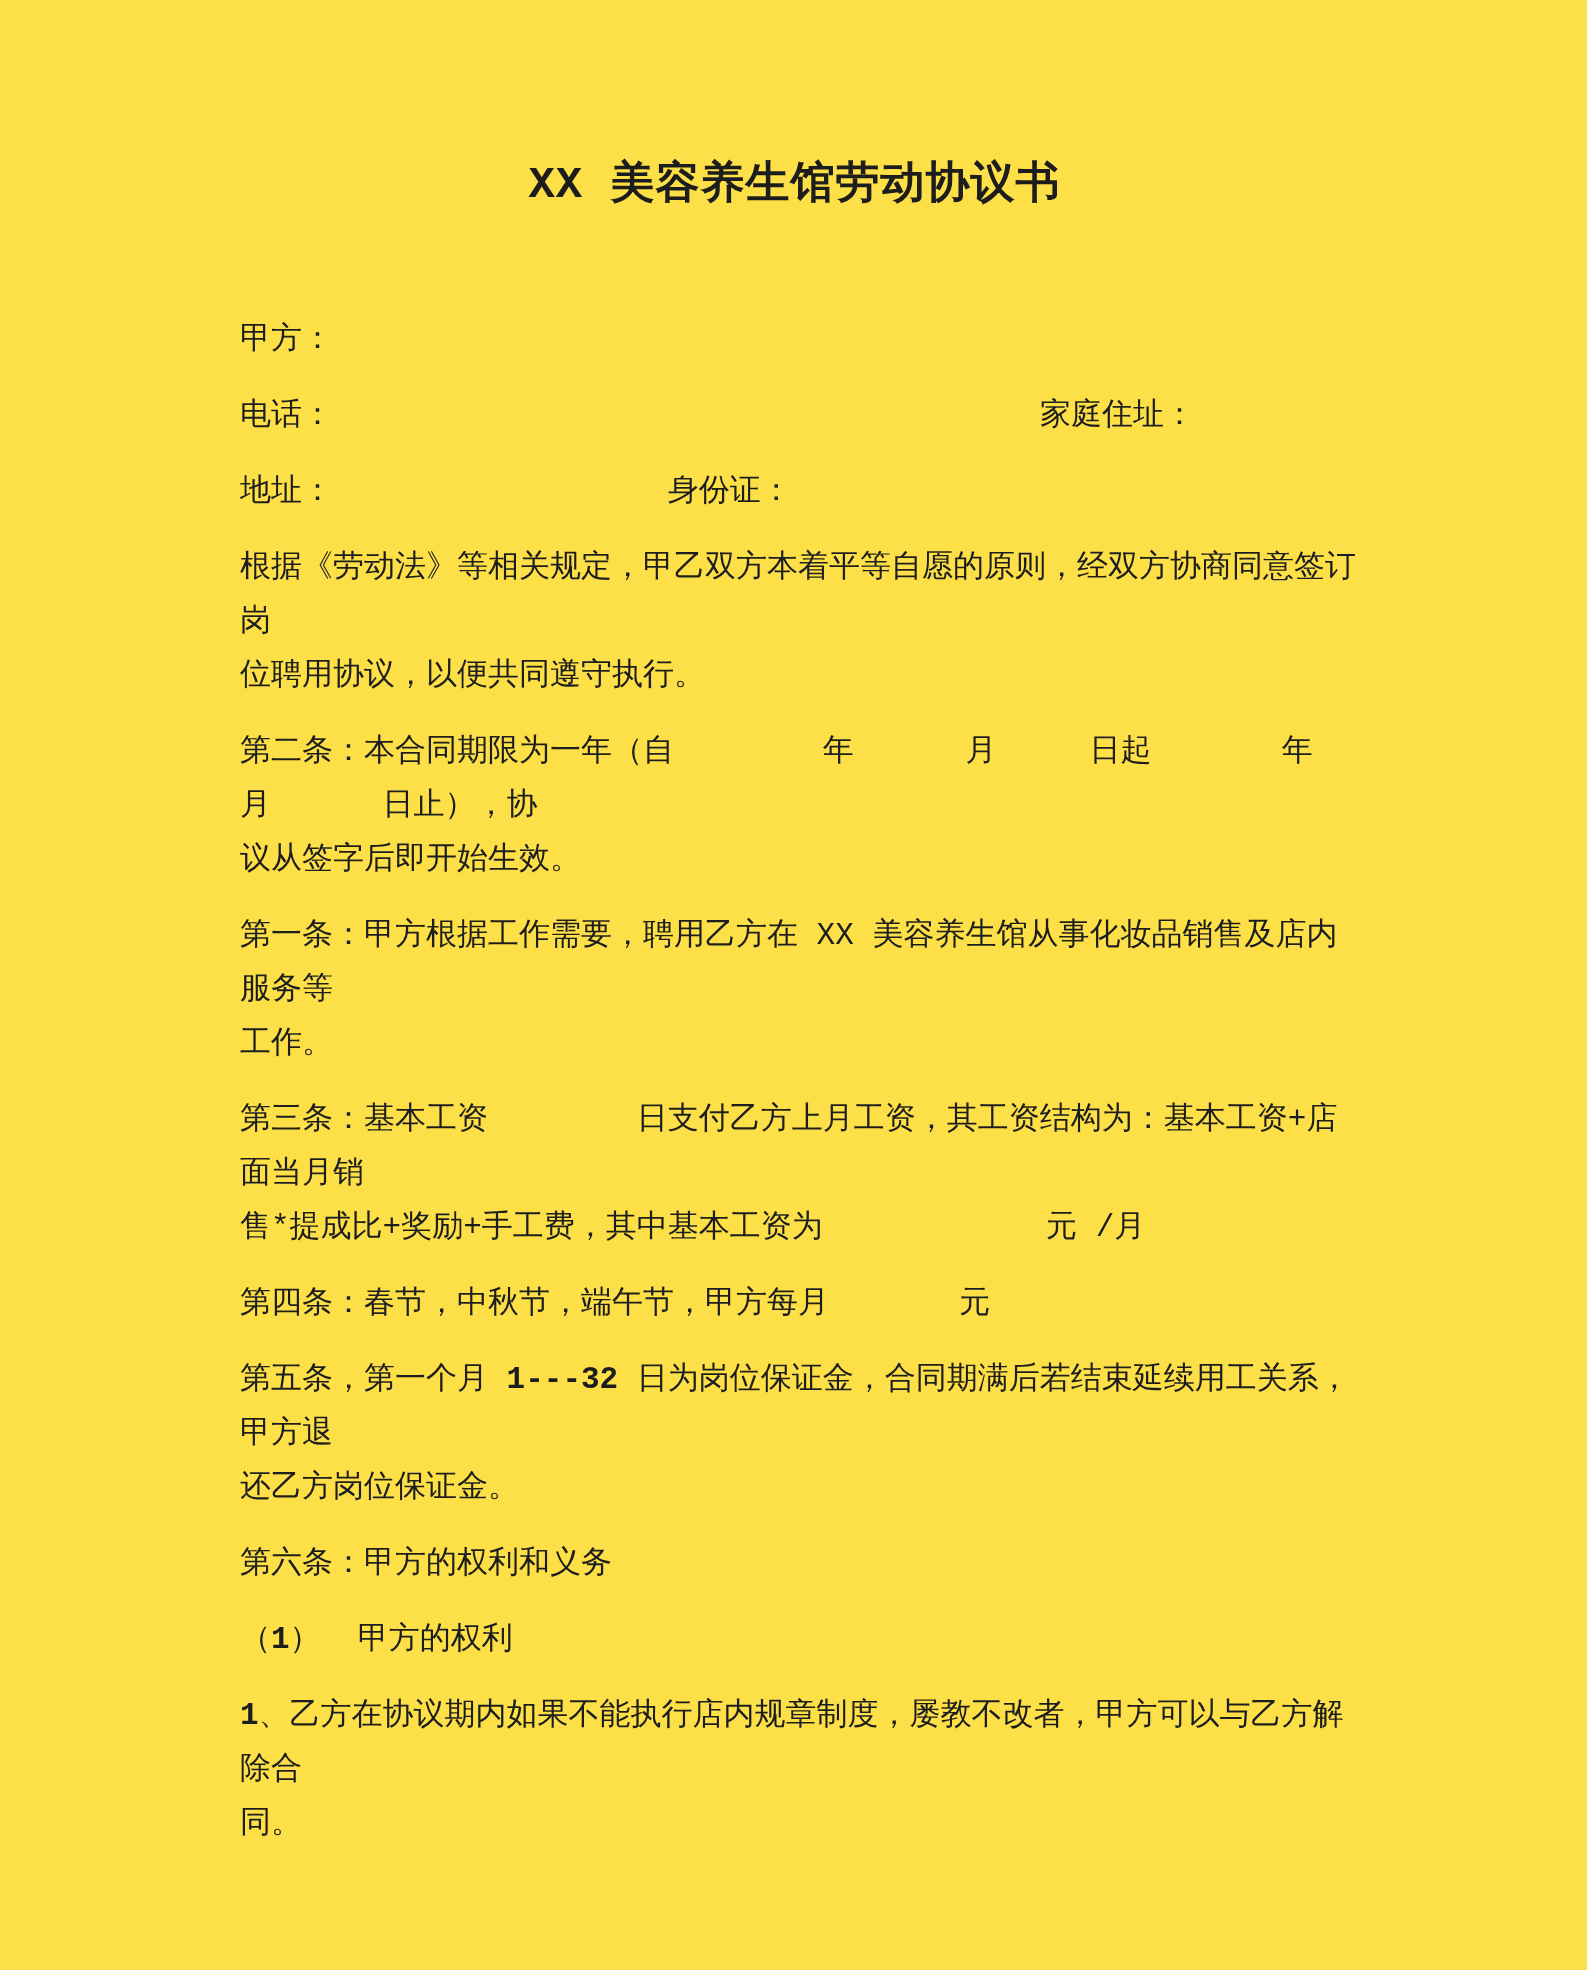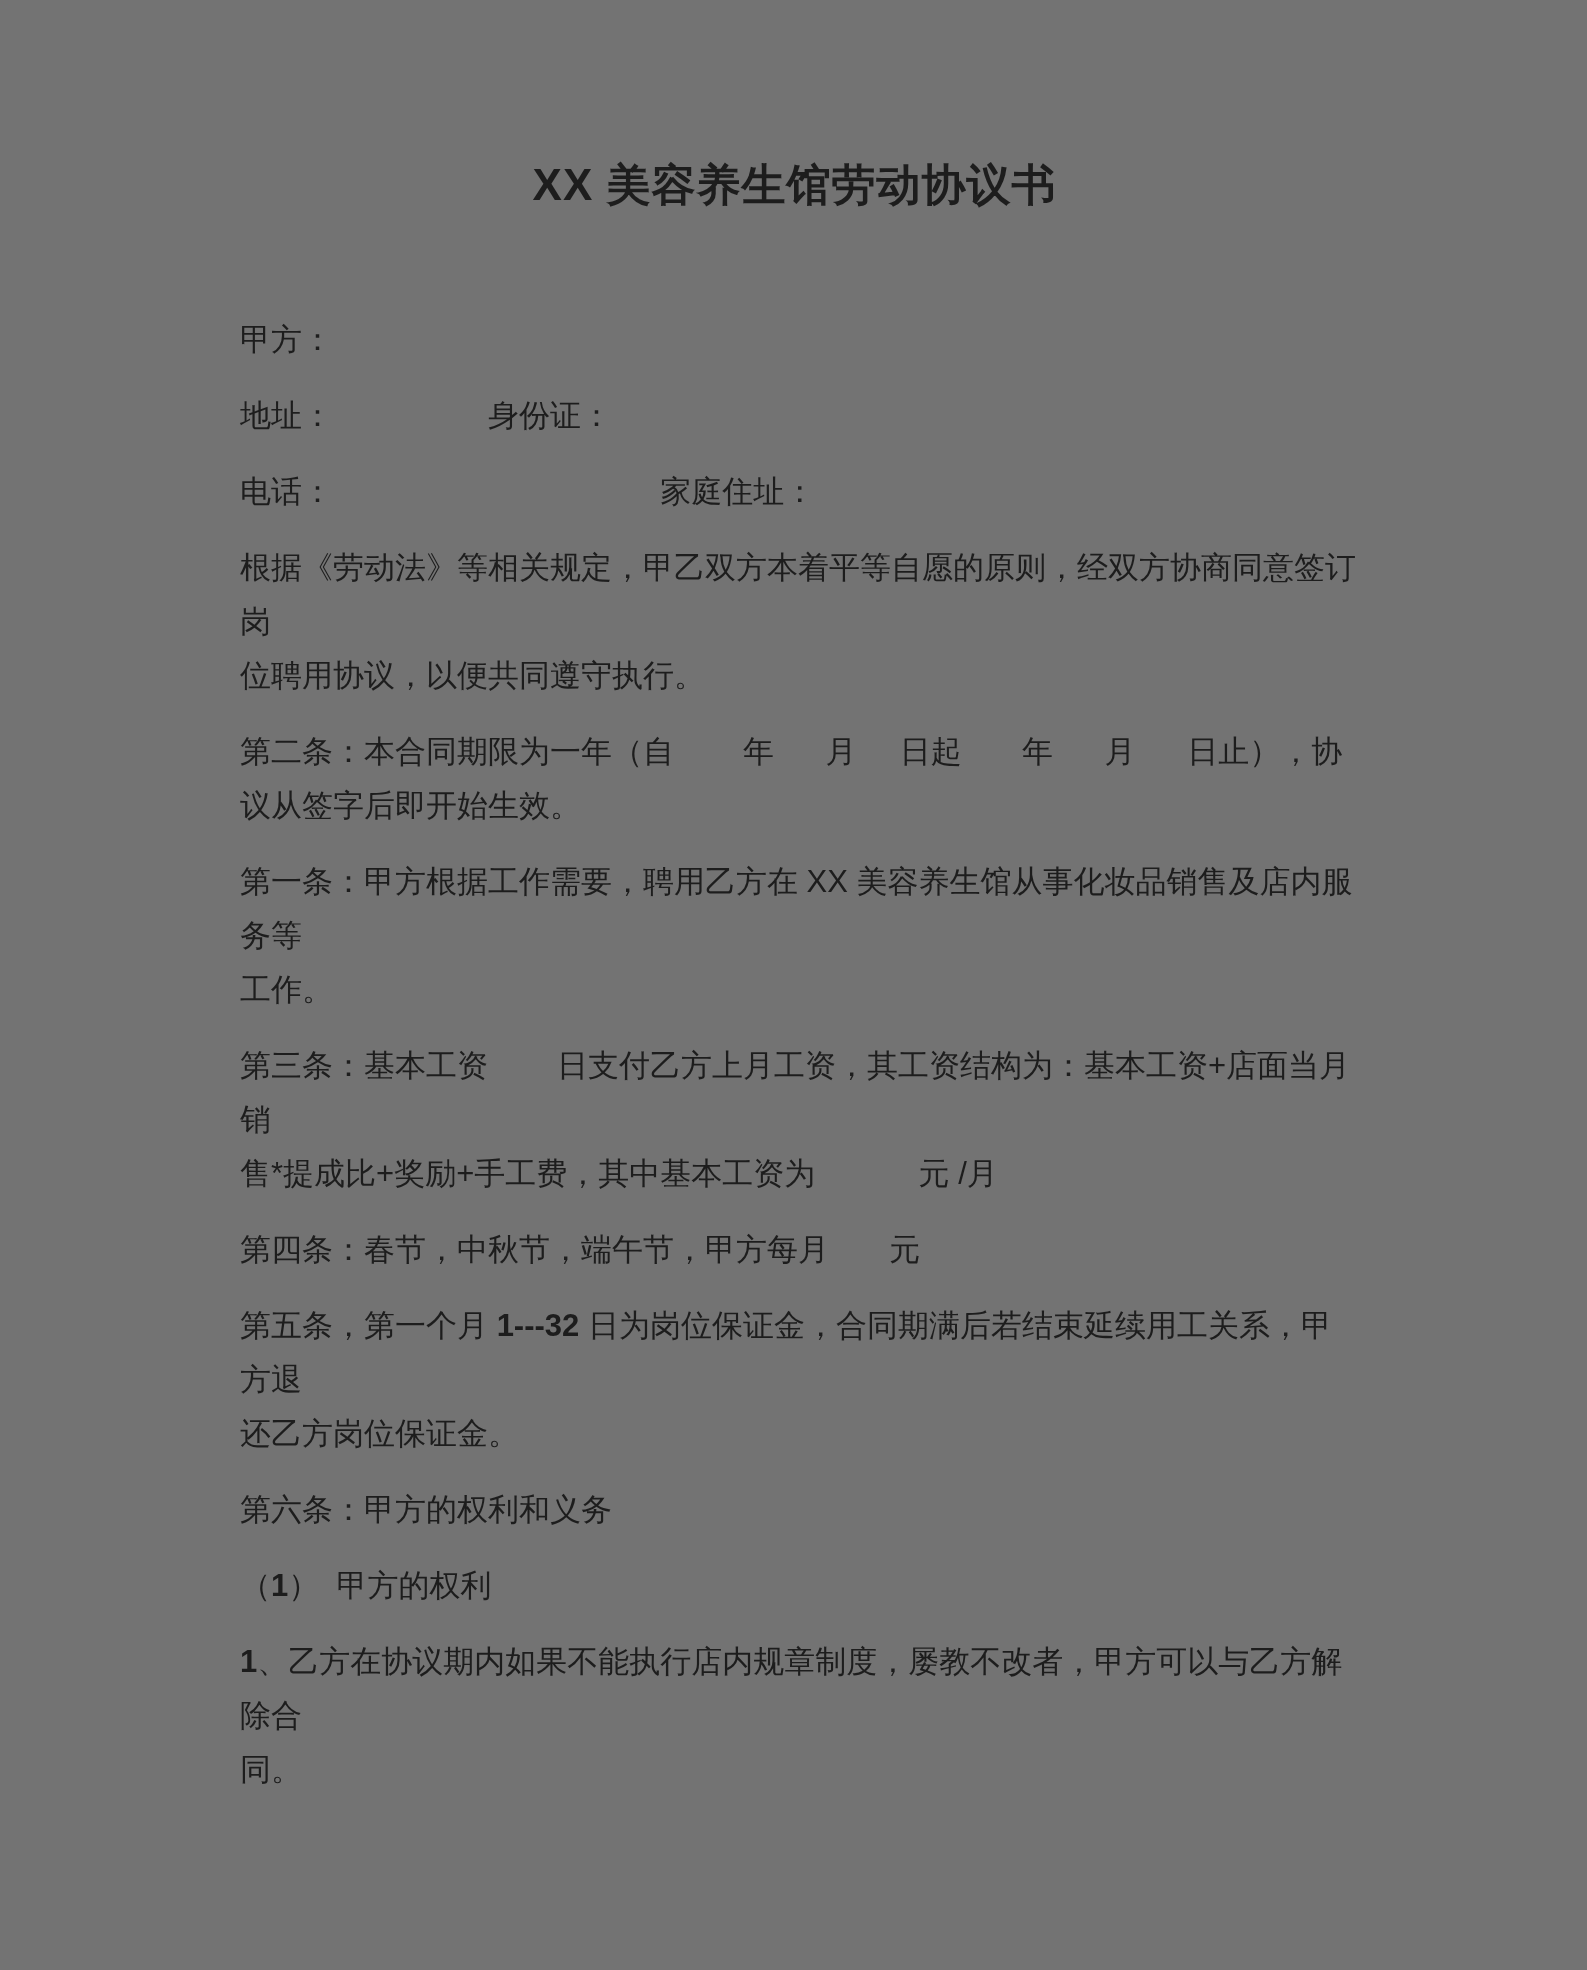--- a/index.html
+++ b/index.html
@@ -10,23 +10,23 @@
   body {
     width: 1587px;
     height: 1970px;
     overflow: hidden;
   }
   .page {
     box-sizing: border-box;
     width: 1587px;
     height: 1970px;
     padding: 156px 230px 16px 232px;
-    background: #737373;
+    background: #fde047;
     color: #1d1d1d;
-    font-family: Liberation Sans, sans-serif;
+    font-family: Liberation Mono, monospace;
   }
   .doc-title {
     font-size: 44px;
     line-height: 58px;
     font-weight: bold;
     text-align: center;
     margin: 0 0 99px 0;
     white-space: pre-wrap;
     letter-spacing: 1px;
   }
@@ -41,22 +41,22 @@
     font-weight: bold;
   }
 </style>
 </head>
 <body>
 
 <div class="page">
   <h1 class="doc-title">XX 美容养生馆劳动协议书</h1>
 
   <p class="doc-para">甲方：</p>
+  <p class="doc-para">电话：                                      家庭住址：</p>
   <p class="doc-para">地址：                  身份证：</p>
-  <p class="doc-para">电话：                                      家庭住址：</p>
   <p class="doc-para">根据《劳动法》等相关规定，甲乙双方本着平等自愿的原则，经双方协商同意签订岗
 位聘用协议，以便共同遵守执行。</p>
   <p class="doc-para">第二条：本合同期限为一年（自        年      月     日起       年      月      日止），协
 议从签字后即开始生效。</p>
   <p class="doc-para">第一条：甲方根据工作需要，聘用乙方在 XX 美容养生馆从事化妆品销售及店内服务等
 工作。</p>
   <p class="doc-para">第三条：基本工资        日支付乙方上月工资，其工资结构为：基本工资+店面当月销
 售*提成比+奖励+手工费，其中基本工资为            元 /月</p>
   <p class="doc-para">第四条：春节，中秋节，端午节，甲方每月       元</p>
   <p class="doc-para">第五条，第一个月 <b>1---32</b> 日为岗位保证金，合同期满后若结束延续用工关系，甲方退

